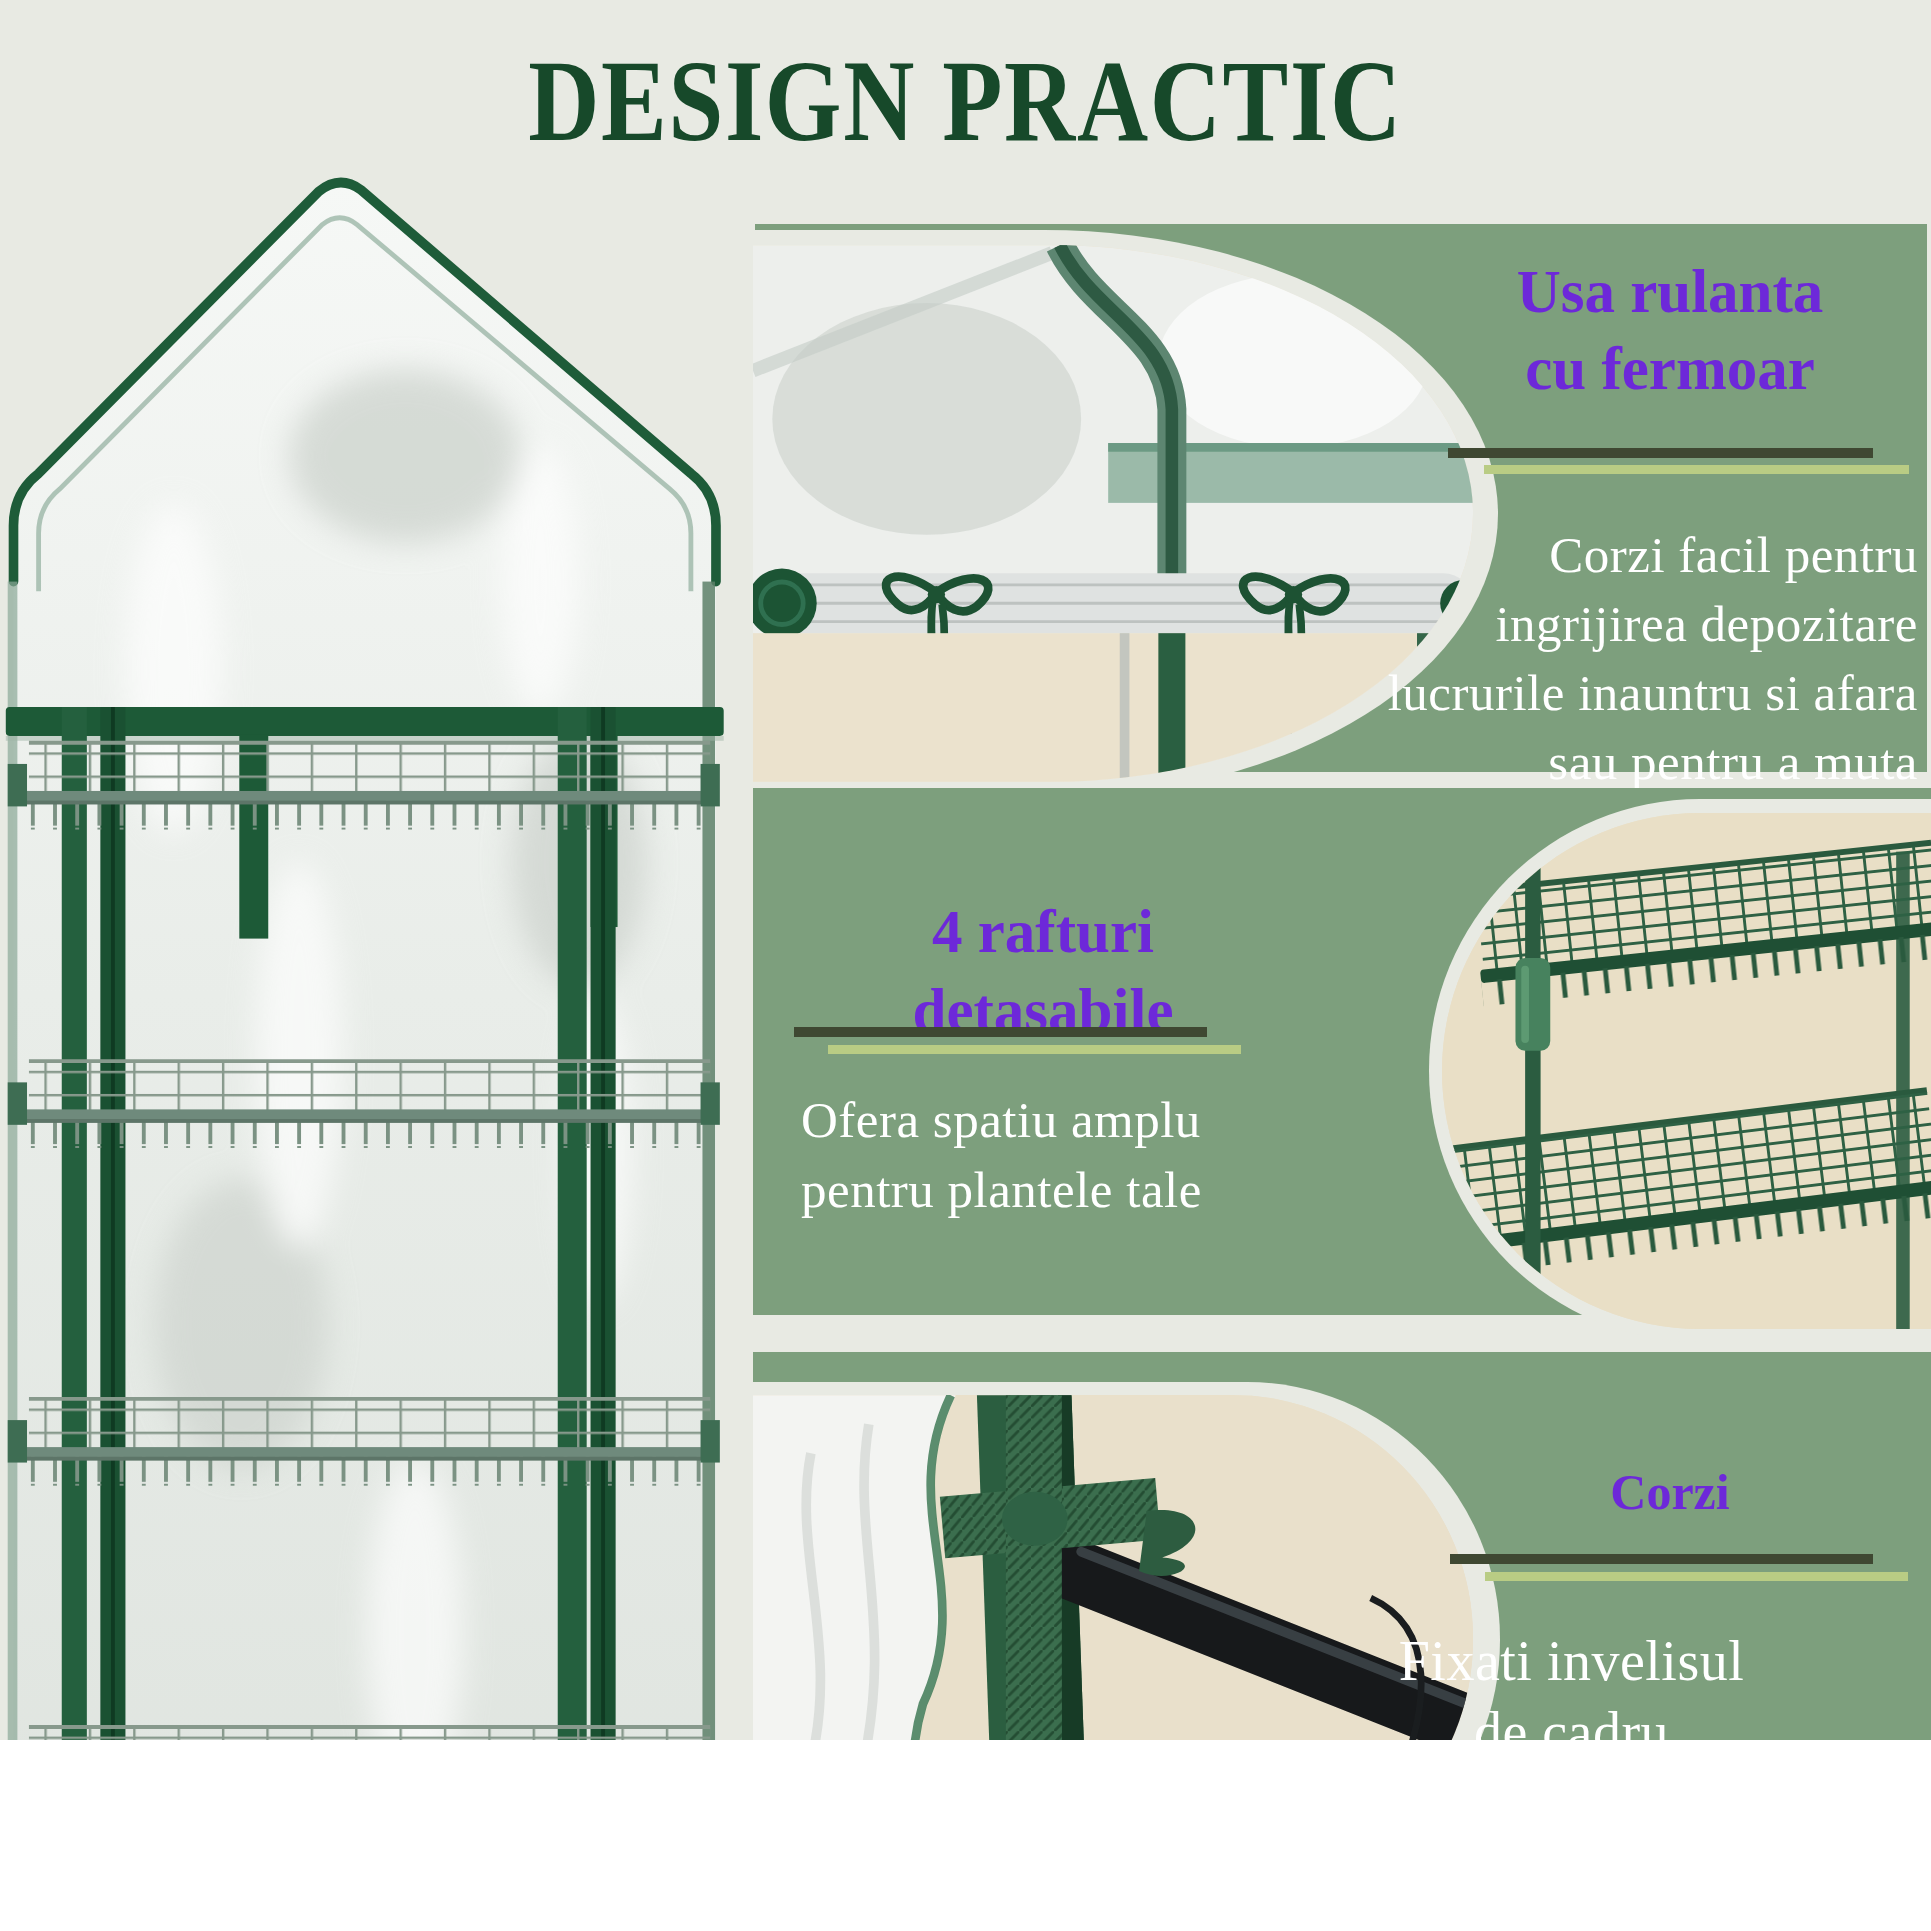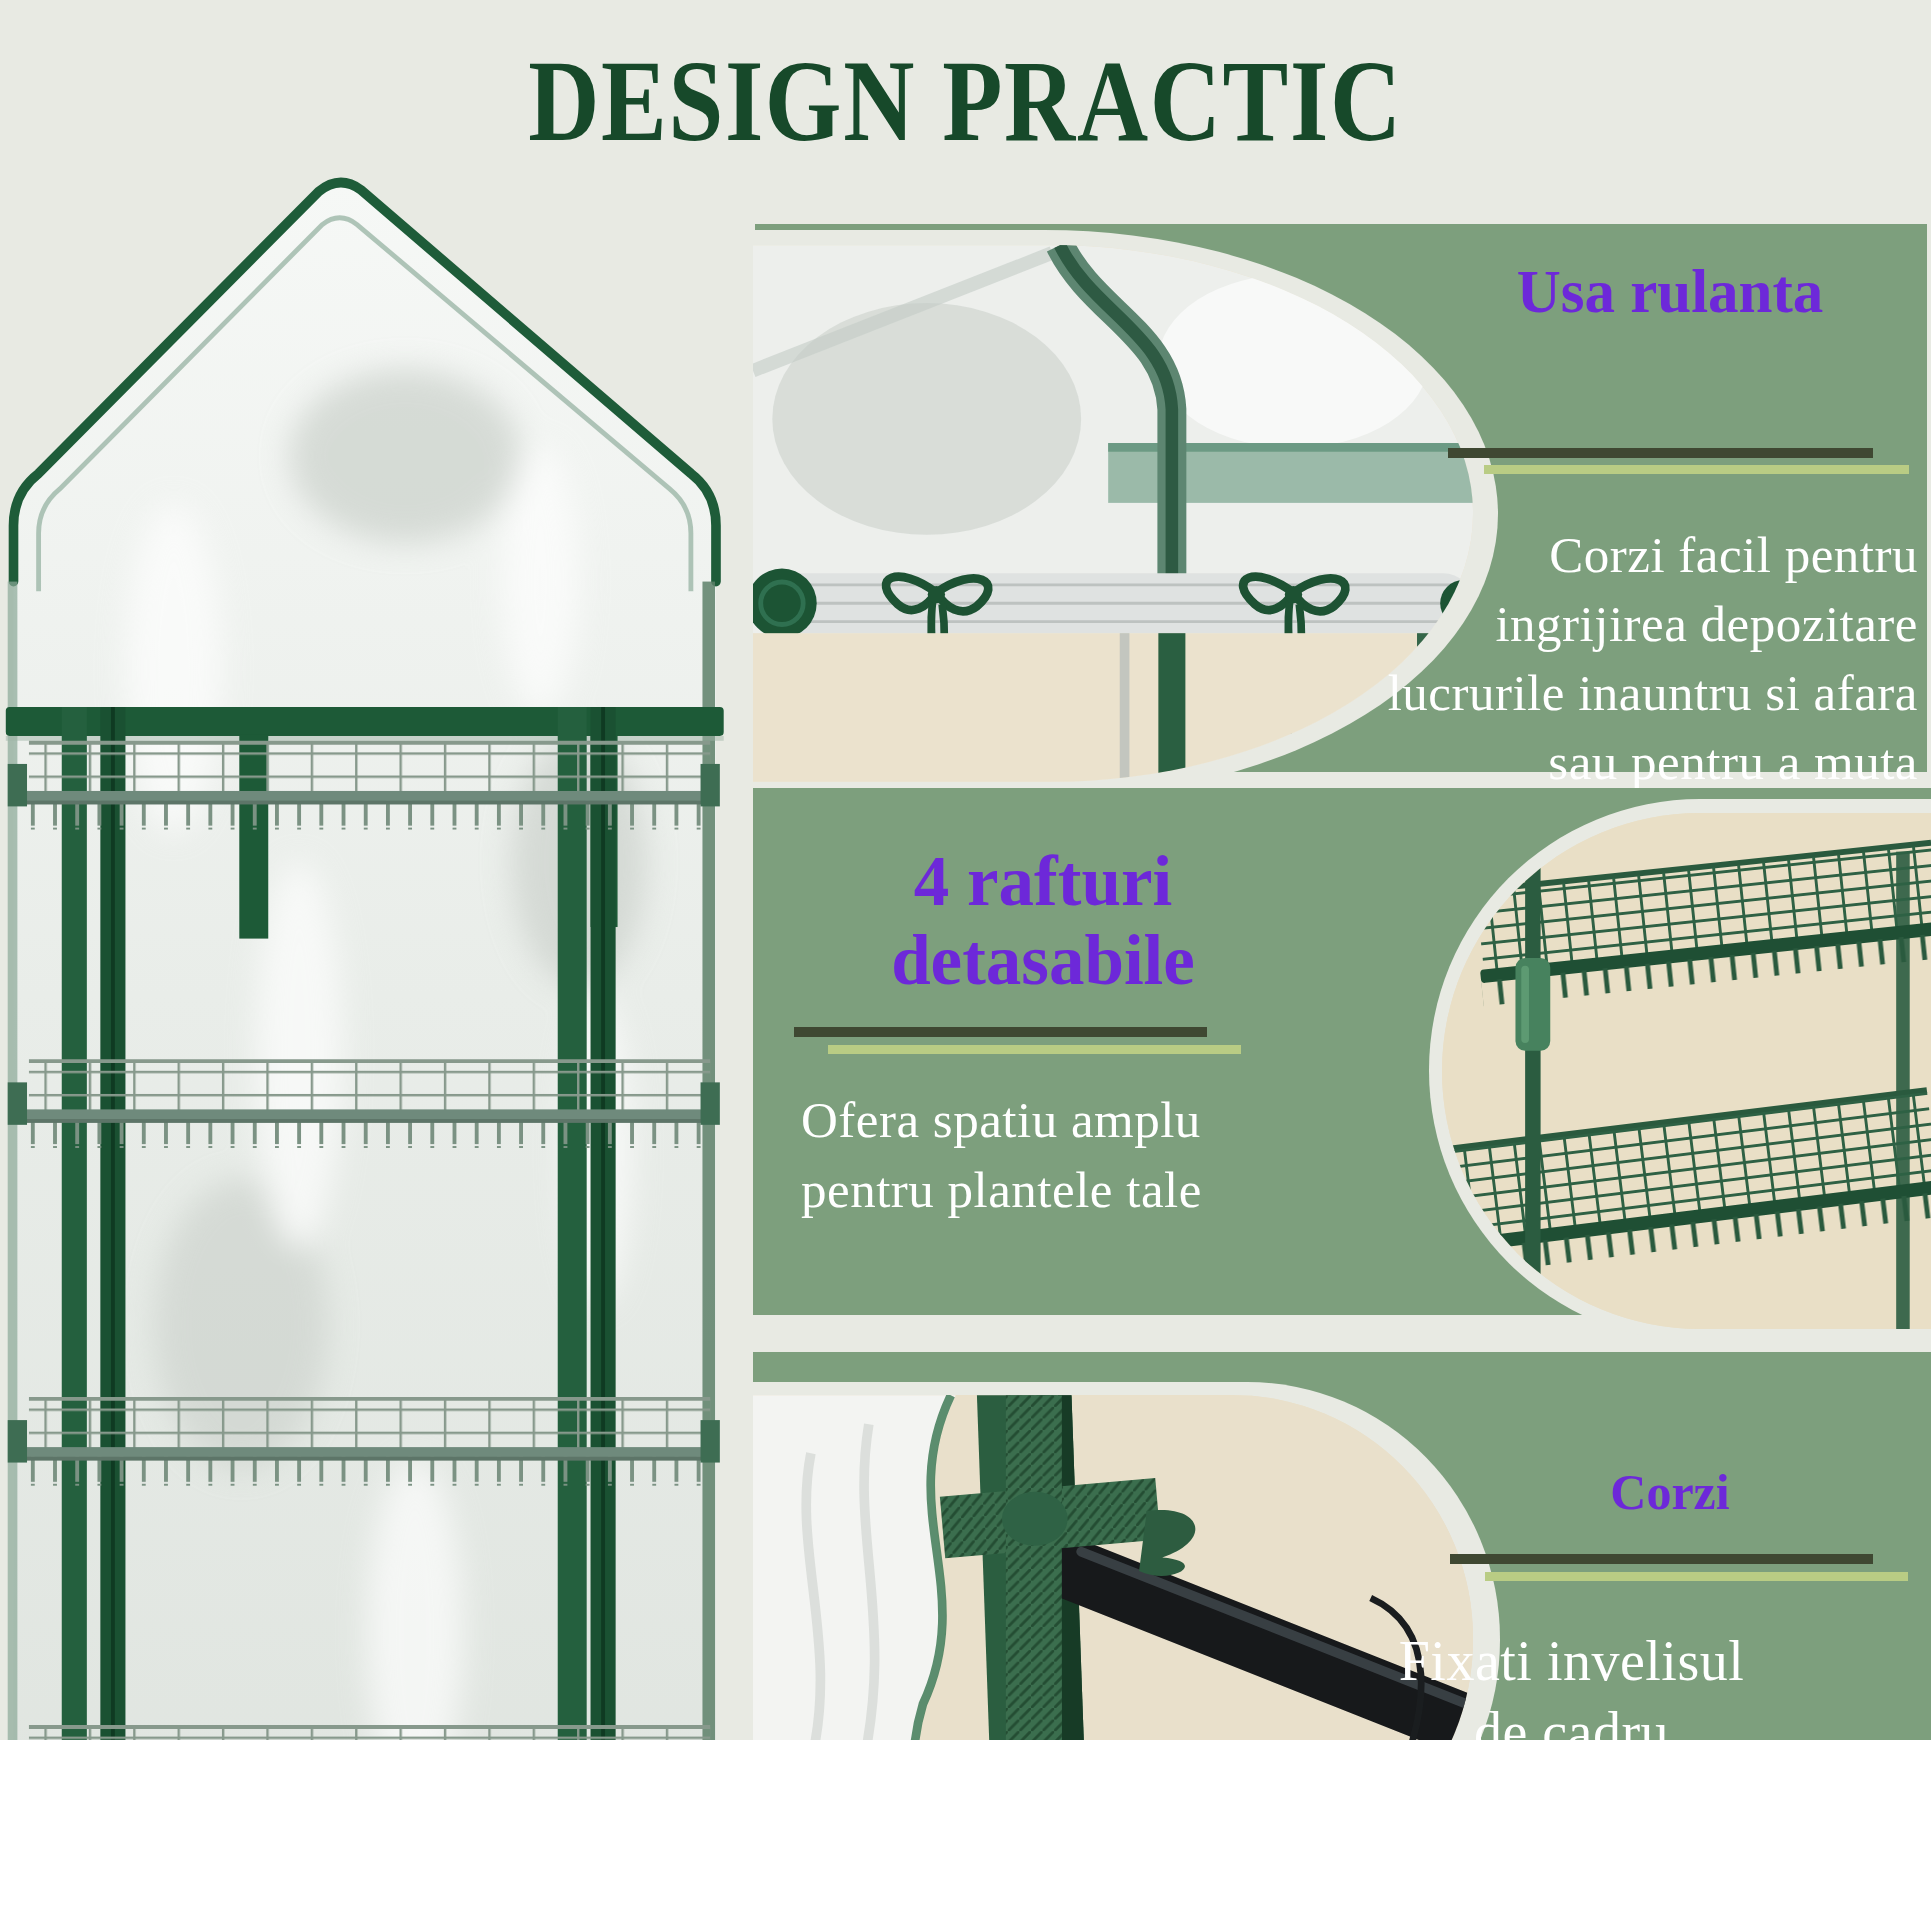--- a/index.html
+++ b/index.html
@@ -9,21 +9,21 @@
          font-size:116px;font-weight:bold;color:#17492a;letter-spacing:1.9px;
          transform:scaleX(.85);transform-origin:50% 50%;white-space:nowrap}
   .panel{position:absolute;background:#7d9f7d}
   .ring{position:absolute;background:#e8eae3}
   .photo{position:absolute;overflow:hidden;background:#eae0c9}
   .photo svg{display:block;width:100%;height:100%}
   .gh{position:absolute;left:0;top:166px;width:743px;height:1743px}
   .heading{position:absolute;color:#6d28d9;font-weight:bold;text-align:center}
   .heading span{display:block}
   .hA{left:1419px;top:253px;width:502px;font-size:61px;line-height:77px}
-  .hB{left:792px;top:842px;width:502px;font-size:71px;line-height:79px}
+  .hB{left:792px;top:892px;width:502px;font-size:61px;line-height:79px}
   .hC{left:1419px;top:1454px;width:502px;font-size:50px;line-height:77px}
   .div-dark{position:absolute;height:9.7px;background:#3f4832}
   .div-light{position:absolute;height:8.7px;background:#b9cc84}
   .body-text{position:absolute;color:#fff;font-weight:300;letter-spacing:0.5px}
   .body-text span{display:block;white-space:nowrap}
   .bA{left:1130px;top:521px;width:788px;text-align:right;font-size:51px;line-height:69px}
   .bB{left:801px;top:1085px;width:599px;text-align:left;font-size:51px;line-height:70px}
   .bC{left:1226px;top:1626px;width:691px;text-align:center;font-size:56px;line-height:71px}
 </style>
 </head>
@@ -140,20 +140,21 @@
       <use href="#bow" x="370"></use>
 
       <rect x="0" y="402" width="746" height="154" fill="#ebe2cd"></rect>
       <rect x="380" y="402" width="10" height="154" fill="#b9bfbc" opacity=".8"></rect>
       <rect x="420" y="402" width="28" height="154" fill="#2a5f41"></rect>
       <rect x="688" y="402" width="22" height="154" fill="#2a5f41" opacity=".95"></rect>
     </svg>
   </div>
   <div class="heading hA">
     <span>Usa rulanta</span>
+    <span>cu fermoar</span>
   </div>
   <div class="div-dark" style="left:1448px;top:448px;width:425px"></div>
   <div class="div-light" style="left:1484px;top:465px;width:425px"></div>
   <div class="body-text bA">
     <span>Corzi facil pentru</span>
     <span>ingrijirea depozitare</span>
     <span>lucrurile inauntru si afara</span>
     <span>sau pentru a muta</span>
   </div>
 

